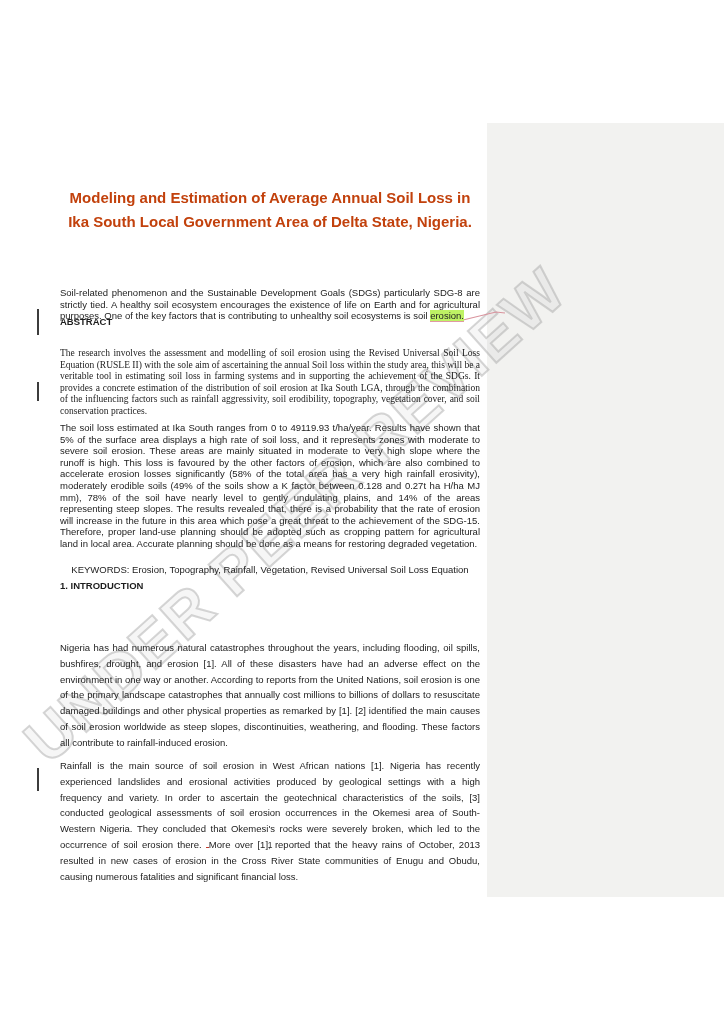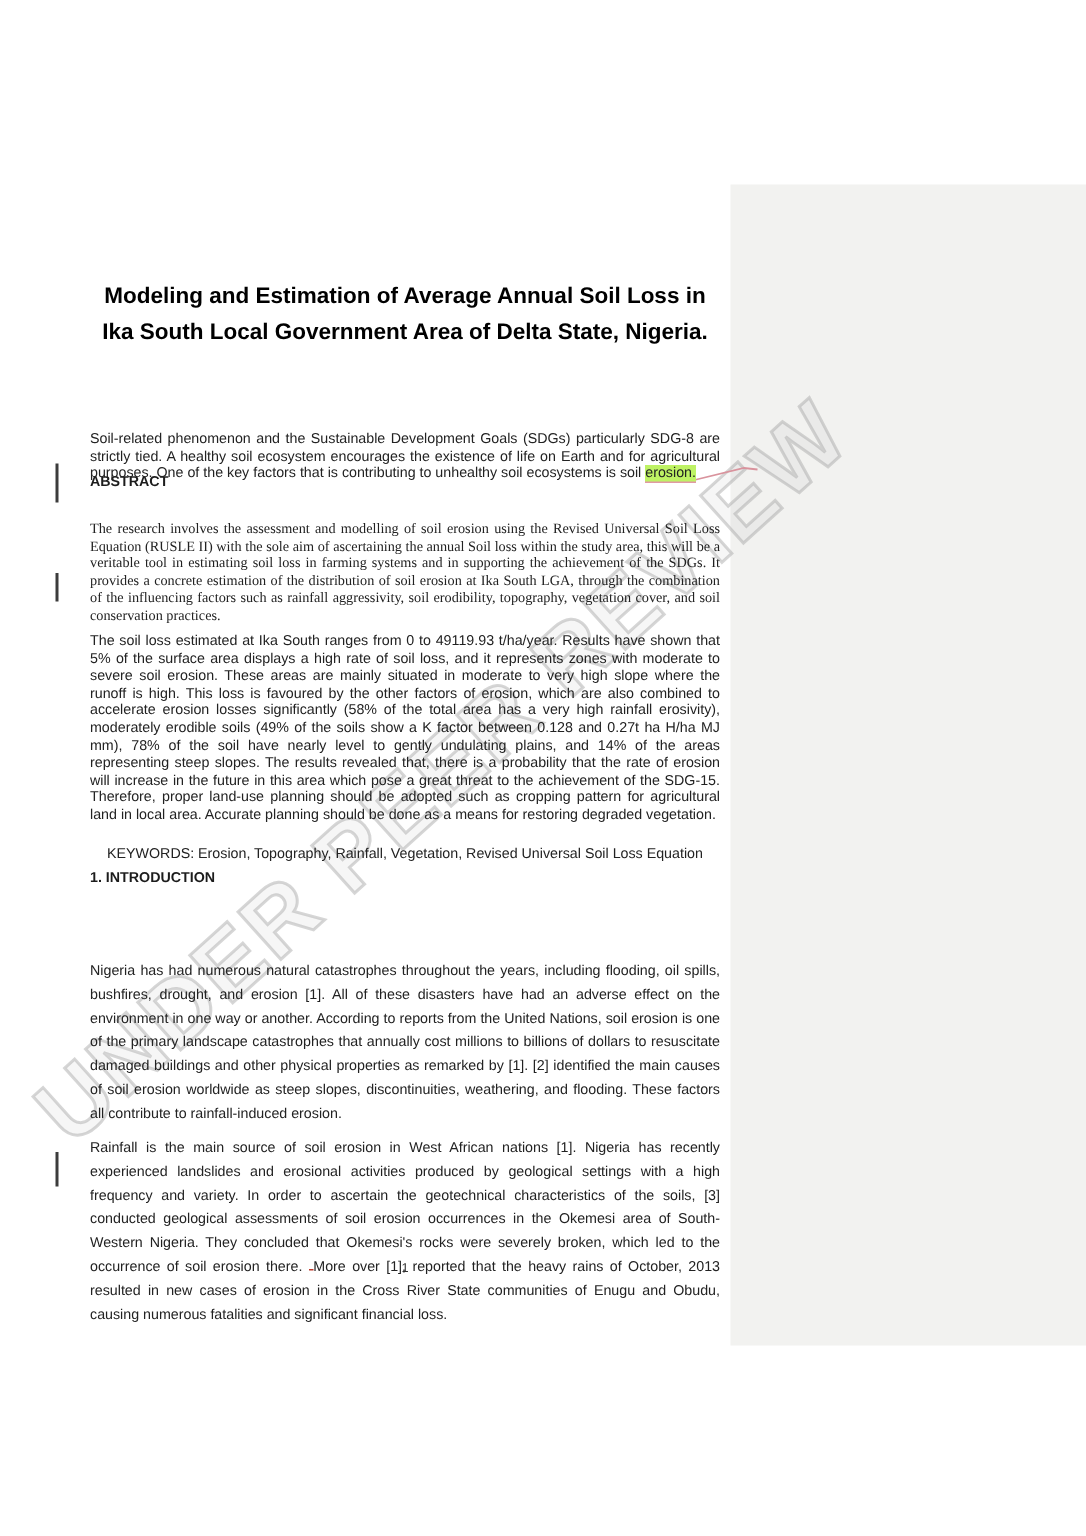--- a/index.html
+++ b/index.html
@@ -17,21 +17,21 @@
     font-weight:bold;font-size:62px;letter-spacing:2px;
     color:rgba(190,190,190,0.14);
     -webkit-text-stroke:2px rgba(165,165,165,0.45);
     pointer-events:none;
   }
   .overlay-svg{position:absolute;left:0;top:0;z-index:2;pointer-events:none;}
   .content{position:absolute;left:60px;top:0;width:420px;z-index:3;}
   .content > *{position:absolute;margin:0;}
   h1.title{
     left:0;top:186px;width:420px;text-align:center;
-    font-size:15px;line-height:24px;font-weight:bold;color:#000000;
+    font-size:15px;line-height:24px;font-weight:bold;color:#c2410c;
   }
   .h-abstract{left:0;top:276px;font-size:9.5px;font-weight:bold;margin-top:40px;}
   .abs{
     left:0;width:420px;font-size:9.5px;line-height:11.6px;
     text-align:justify;text-justify:inter-word;color:#222;
   }
   .p1{top:287px;} .p2{top:348px;font-family:Liberation Serif, serif;} .p3{top:422px;}
   .keywords{top:564px;text-align:center;}
   .h-intro{left:0;top:580px;font-size:9.5px;font-weight:bold;}
   .intro{

